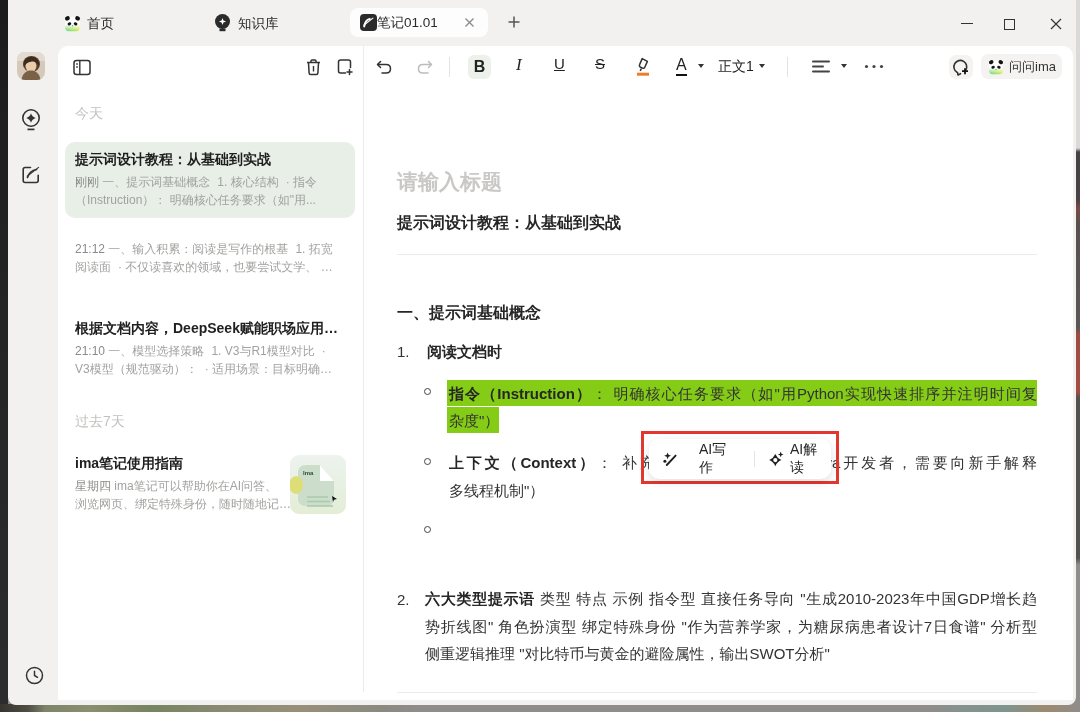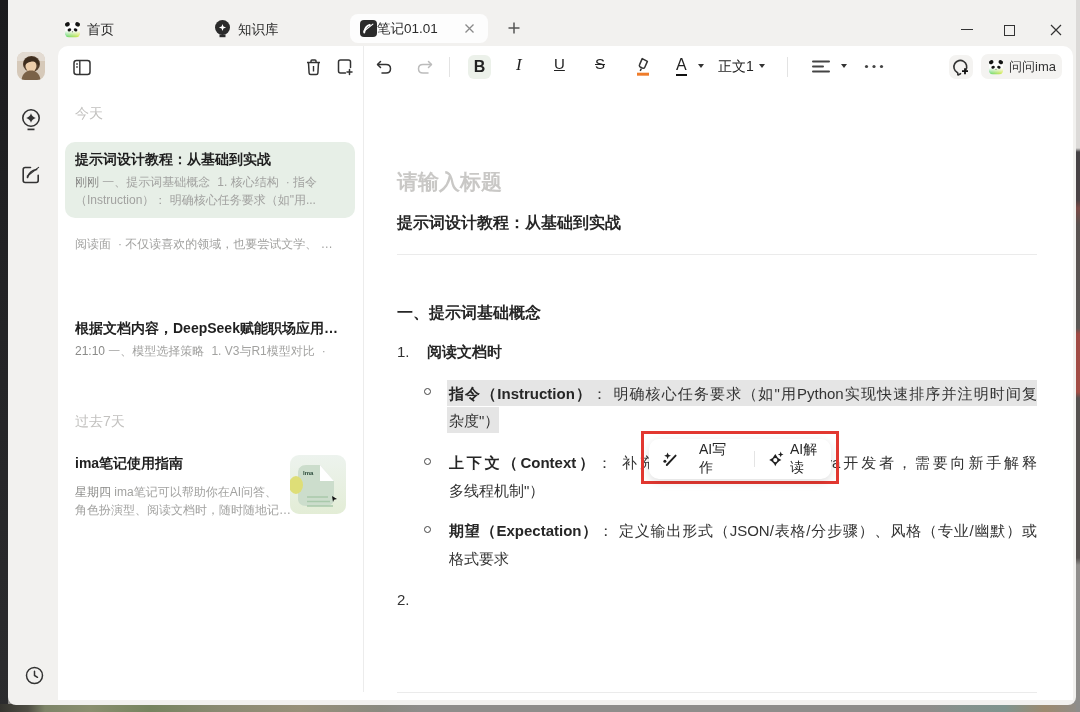--- a/index.html
+++ b/index.html
@@ -12,32 +12,32 @@
 .tabtxt{font-size:13.5px;color:#2b2b2b}
 #tab-active{position:absolute;left:342px;top:8px;width:138px;height:29px;background:#fdfdfd;border-radius:8px;display:flex;align-items:center}
 #divider{position:absolute;left:305px;top:0;width:1px;height:646px;background:#ececec}
 .sect{font-size:14px;color:#c2c1bf}
 .item-t{font-size:14px;font-weight:bold;color:#1f1f1f;white-space:nowrap;overflow:hidden}
 .pl{font-size:12px;color:#a2a2a0;line-height:17.5px;white-space:nowrap;overflow:hidden}
 .pl .tm{color:#8b8b89}
 .g{display:inline-block;width:7px;font-style:normal}
 .ln{line-height:27.5px;font-size:15px;color:#333;white-space:nowrap}
 .j{text-align:justify;text-align-last:justify;white-space:normal}
-.hl{background:#e5e5e5;padding:4.5px 0 4.5px 2px;margin-left:-2px}
+.hl{background:#84cc16;padding:4.5px 0 4.5px 2px;margin-left:-2px}
 b{color:#262626}
 .dot{position:absolute;width:7px;height:7px;border:1.3px solid #444;border-radius:50%}
 .hr{position:absolute;height:1px;background:#ebebeb}
 .caret{width:0;height:0;border-left:3.5px solid transparent;border-right:3.5px solid transparent;border-top:4.5px solid #333}
 </style></head><body>
 <div id="deskL"></div>
 <div id="deskB"></div>
 <div class="abs" id="deskR" style="right:0;top:0;width:4px;height:712px;background:linear-gradient(180deg,#dcdad8 0,#dcdad8 148px,#454245 152px,#4a4245 200px,#7a4a46 208px,#58514f 225px,#5b5755 328px,#a04a44 334px,#a34d45 392px,#55514f 398px,#55514f 558px,#908e8c 565px,#8e8d8b 100%)"></div>
 <div id="win">
 
-  <div class="abs" id="tb" style="left:0;top:6px;width:1068px;height:28px">
+  <div class="abs" id="tb" style="left:0;top:0;width:1068px;height:28px">
     <div class="abs" style="left:56px;top:15px">
         <svg width="17" height="17" viewBox="0 0 17 17">
           <use href="#panda"></use>
         </svg>
       </div>
     <div class="abs tabtxt" style="left:79px;top:15px">首页</div>
     <div class="abs" style="left:205px;top:13px">
         <svg width="19" height="20" viewBox="0 0 19 20">
           <circle cx="9.5" cy="8.5" r="7.5" fill="#2b2b2b"></circle>
           <path d="M9.5 4.9l.95 2.65L13.1 8.5l-2.65.95L9.5 12.1l-.95-2.65L5.9 8.5l2.65-.95z" fill="#fff"></path>
@@ -187,31 +187,33 @@
       </div>
 
     <div class="abs sect" style="left:17px;top:59px">今天</div>
     <div class="abs" style="left:7px;top:96px;width:290px;height:76px;background:#e7efe7;border-radius:10px"></div>
     <div class="abs" style="left:17px;top:105px;width:272px">
       <div class="item-t">提示词设计教程：从基础到实战</div>
       <div class="pl" style="margin-top:5px"><span class="tm">刚刚</span> 一、提示词基础概念<i class="g"></i>1. 核心结构<i class="g"></i>· 指令</div>
       <div class="pl">（Instruction）： 明确核心任务要求（如"用...</div>
     </div>
     <div class="abs" style="left:17px;top:190px;width:281px">
+      <div class="pl" style="margin-top:5px"><span class="tm">21:12</span> 一、输入积累：阅读是写作的根基<i class="g"></i>1. 拓宽</div>
       <div class="pl">阅读面<i class="g"></i>· 不仅读喜欢的领域，也要尝试文学、 …</div>
     </div>
     <div class="abs" style="left:17px;top:274px;width:281px">
       <div class="item-t">根据文档内容，DeepSeek赋能职场应用…</div>
       <div class="pl" style="margin-top:5px"><span class="tm">21:10</span> 一、模型选择策略<i class="g"></i>1. V3与R1模型对比<i class="g"></i>·</div>
+      <div class="pl">V3模型（规范驱动）：<i class="g"></i>· 适用场景：目标明确…</div>
     </div>
     <div class="abs sect" style="left:17px;top:367px">过去7天</div>
     <div class="abs" style="left:17px;top:409px;width:215px">
       <div class="item-t">ima笔记使用指南</div>
-      <div class="pl" style="margin-top:11px"><span class="tm">星期四</span> ima笔记可以帮助你在AI问答、</div>
-      <div class="pl">角色扮演型、阅读文档时，随时随地记…</div>
+      <div class="pl" style="margin-top:5px"><span class="tm">星期四</span> ima笔记可以帮助你在AI问答、</div>
+      <div class="pl">浏览网页、绑定特殊身份，随时随地记…</div>
     </div>
     <div class="abs" style="left:232px;top:409px;width:56px;height:59px;border-radius:9px;overflow:hidden">
         <svg width="56" height="59" viewBox="0 0 56 59">
           <defs>
             <linearGradient id="tg" x1="0" y1="0" x2="0" y2="1">
               <stop offset="0" stop-color="#edf3ee"></stop>
               <stop offset="1" stop-color="#e3edd6"></stop>
             </linearGradient>
           </defs>
           <rect width="56" height="59" fill="url(#tg)"></rect>
@@ -235,25 +237,26 @@
     <div class="abs" style="left:391px;top:333px;width:588px">
       <div class="ln j"><span class="hl"><b>指令（Instruction）</b>： 明确核心任务要求（如"用Python实现快速排序并注明时间复</span></div>
       <div class="ln"><span class="hl">杂度"）</span></div>
     </div>
     <div class="dot" style="left:366px;top:412px"></div>
     <div class="abs" style="left:391px;top:403px;width:588px">
       <div class="ln j"><b>上下文（Context）</b>： 补充背景信息（如"面向Java开发者，需要向新手解释</div>
       <div class="ln">多线程机制"）</div>
     </div>
     <div class="dot" style="left:366px;top:480px"></div>
-    <div class="abs" style="left:391px;top:471px;width:588px">
-      <div class="ln j"><b>期望（Expectation）</b>： 定义输出形式（JSON/表格/分步骤）、风格（专业/幽默）或</div>
-      <div class="ln">格式要求</div>
-    </div>
     <div class="abs" style="left:339px;top:545px;font-size:15px;color:#333">2.</div>
+    <div class="abs" style="left:367px;top:539px;width:612px">
+      <div class="ln j"><b>六大类型提示语</b> 类型 特点 示例 指令型 直接任务导向 "生成2010-2023年中国GDP增长趋</div>
+      <div class="ln j">势折线图" 角色扮演型 绑定特殊身份 "作为营养学家，为糖尿病患者设计7日食谱" 分析型</div>
+      <div class="ln">侧重逻辑推理 "对比特币与黄金的避险属性，输出SWOT分析"</div>
+    </div>
     <div class="hr" style="left:339px;top:646px;width:640px"></div>
   </div>
 </div>
 <div class="abs" style="left:641px;top:431px;width:198px;height:53px;border:3px solid #e23730;z-index:50"></div>
 <div class="abs" style="left:649px;top:439px;width:182px;height:40px;background:#fff;border-radius:10px;box-shadow:0 3px 10px rgba(0,0,0,.13);z-index:51;display:flex;align-items:center;font-size:14px;color:#262626">
   <span style="margin-left:14px">
       <svg width="15" height="16" viewBox="0 0 15 16">
         <path d="M4.6 1.4l.95 2.45L8 4.8 5.55 5.75 4.6 8.2l-.95-2.45L1.2 4.8l2.45-.95z" fill="#1f1f1f"></path>
         <circle cx="1.9" cy="10.2" r="1.5" fill="#1f1f1f"></circle>
         <path d="M12.6 4.6L3.8 14" stroke="#1f1f1f" stroke-width="1.9" stroke-linecap="round"></path>

